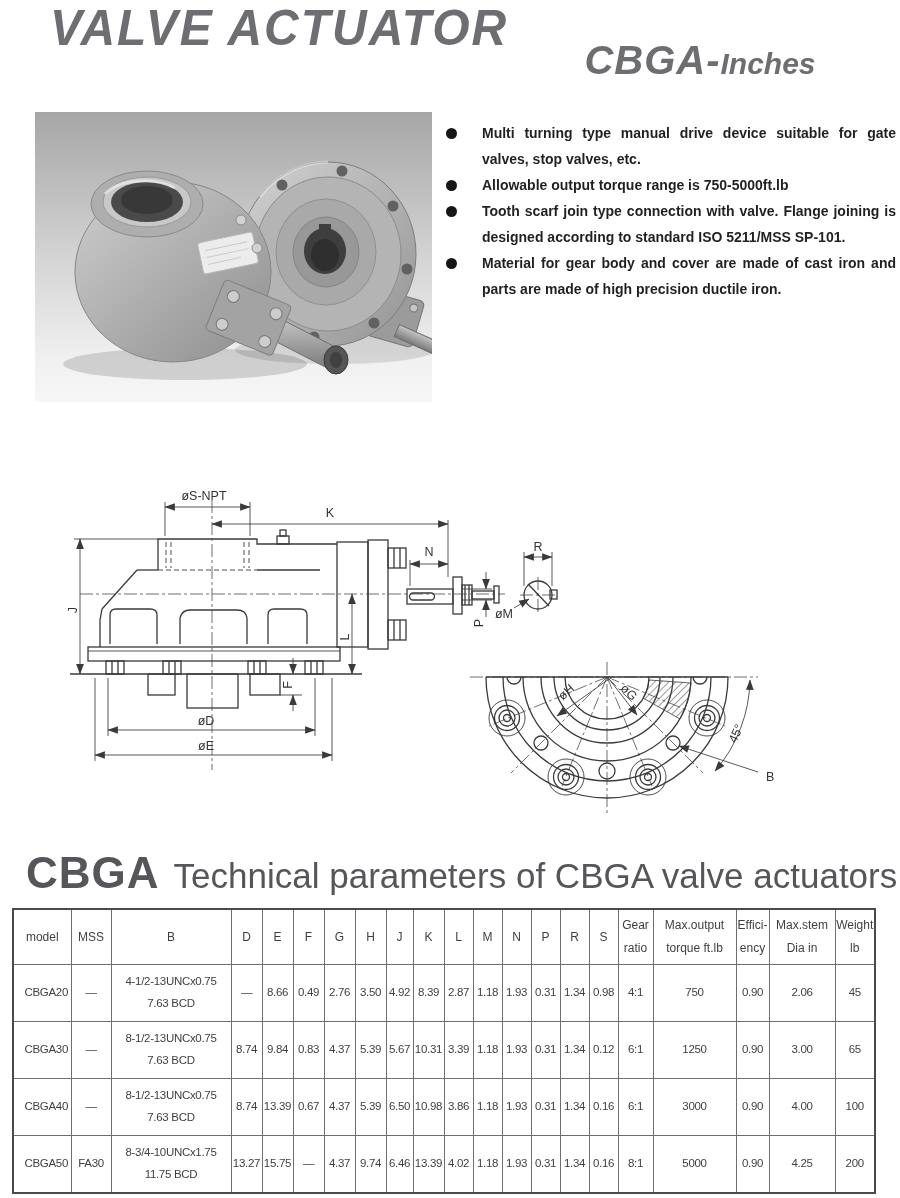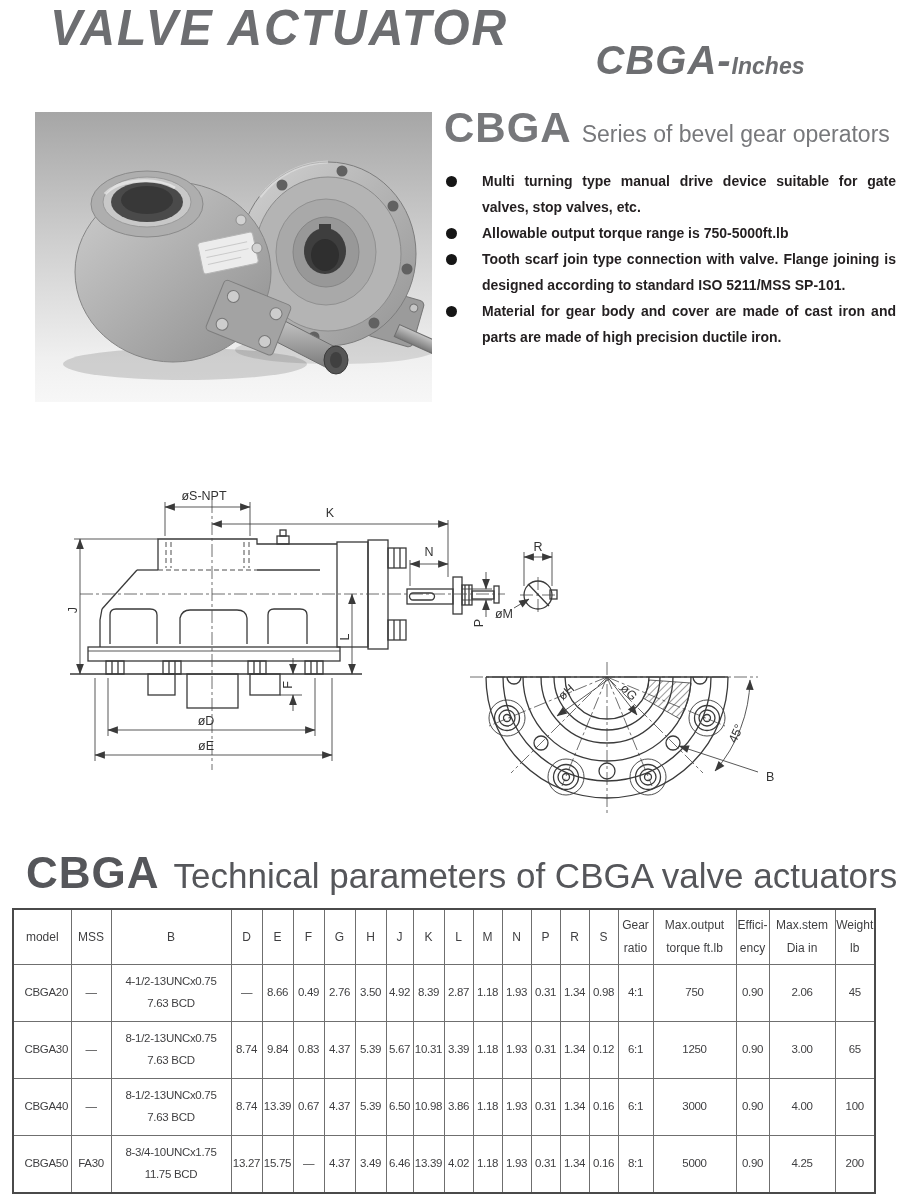--- a/index.html
+++ b/index.html
@@ -6,21 +6,21 @@
   body{width:900px;height:1198px;position:relative;overflow:hidden;
        font-family:"Liberation Sans",sans-serif;color:#231f20}
   .page{position:absolute;inset:0}
 
   
   .title{position:absolute;left:50px;top:0px;margin:0;font-size:48px;font-style:italic;
          font-weight:bold;color:#6d6e71;letter-spacing:2px;transform:scaleY(1.04);white-space:nowrap}
   .subtitle{position:absolute;left:555px;top:38px;width:290px;text-align:center;
             color:#6d6e71;font-style:italic;font-weight:bold;white-space:nowrap}
   .subtitle .sub-big{font-size:40px;letter-spacing:1px}
-  .subtitle .sub-small{font-size:23px}
+  .subtitle .sub-small{font-size:30px}
 
   
   .photo{position:absolute;left:35px;top:112px;width:397px;height:290px;overflow:hidden}
   .photo svg{display:block}
 
   
   .intro{position:absolute;left:444px;top:104px;width:452px}
   .intro-head{white-space:nowrap}
   .intro-head .big{font-size:42px;font-weight:bold;color:#77787b;letter-spacing:1px}
   .intro-head .sub{font-size:23px;color:#77787b;margin-left:10px}
@@ -143,23 +143,20 @@
           <line x1="171" y1="141" x2="214" y2="141" stroke="#c9c9c9"></line>
           <line x1="171" y1="148" x2="205" y2="148" stroke="#c9c9c9"></line>
         </g>
         <circle cx="206" cy="108" r="5" fill="#d2d2d2" stroke="#8e8e8e"></circle>
         <circle cx="222" cy="136" r="5" fill="#d2d2d2" stroke="#8e8e8e"></circle>
       </g>
     </svg>
   </div>
 
   <section class="intro">
-    <div class="intro-head">
-      <span class="big">CBGA</span><span class="sub">Series of bevel gear operators</span>
-    </div>
     <ul class="features">
         <li><span class="dot"></span><span>Multi turning type manual drive device suitable for gate valves, stop valves, etc.</span></li>
         <li><span class="dot"></span><span>Allowable output torque range is 750-5000ft.lb</span></li>
         <li><span class="dot"></span><span>Tooth scarf join type connection with valve. Flange joining is designed according to standard ISO 5211/MSS SP-101.</span></li>
         <li><span class="dot"></span><span>Material for gear body and cover are made of cast iron and parts are made of high precision ductile iron.</span></li>
       </ul>
   </section>
 
   <div class="drawing">
     <svg width="900" height="396" viewBox="0 0 900 396">
@@ -480,21 +477,21 @@
         </tr>
         <tr>
           <td class="c-model">CBGA50</td>
           <td>FA30</td>
           <td>8-3/4-10UNCx1.75
 11.75 BCD</td>
           <td>13.27</td>
           <td>15.75</td>
           <td>—</td>
           <td>4.37</td>
-          <td>3.49</td>
+          <td>9.74</td>
           <td>6.46</td>
           <td>13.39</td>
           <td>4.02</td>
           <td>1.18</td>
           <td>1.93</td>
           <td>0.31</td>
           <td>1.34</td>
           <td>0.16</td>
           <td>8:1</td>
           <td>5000</td>

